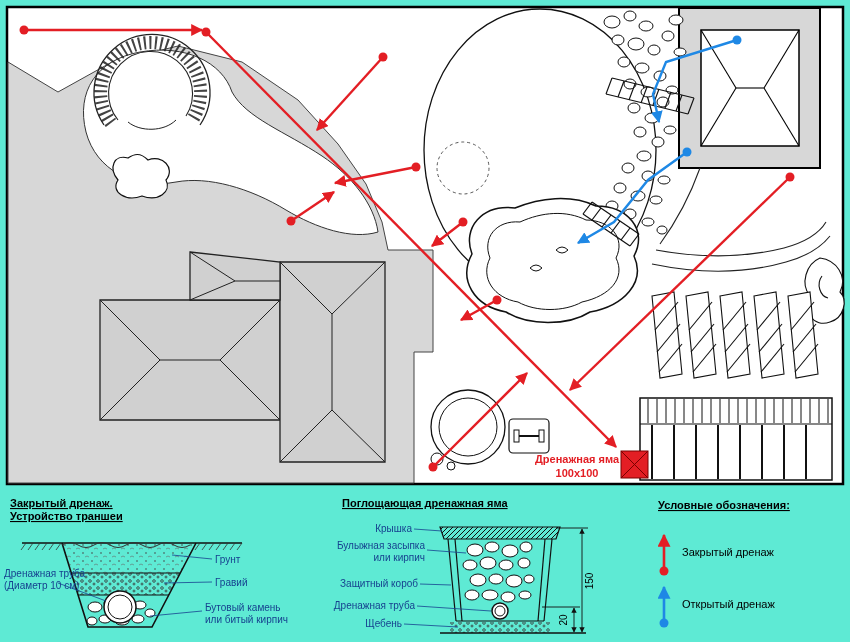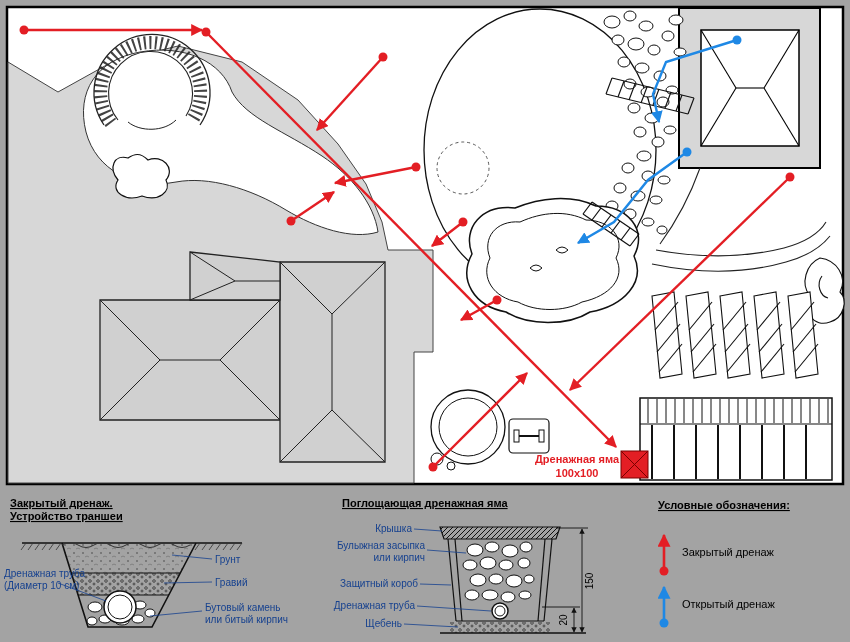--- a/index.html
+++ b/index.html
@@ -1,16 +1,16 @@
 <!DOCTYPE html>
 <html><head>
 <meta charset="utf-8">
 <style>
   body{margin:0;background:#ffffff}
-  .page{position:relative;width:850px;height:642px;background:#a3a3a3;font-family:"Liberation Sans",sans-serif;overflow:hidden}
+  .page{position:relative;width:850px;height:642px;background:#5eead4;font-family:"Liberation Sans",sans-serif;overflow:hidden}
   .plan-svg{position:absolute;top:0;left:0}
   .panel-svg{position:absolute;top:495px}
   #panel-trench{left:0}
   #panel-pit{left:330px}
   #panel-legend{left:650px}
   text{font-family:"Liberation Sans",sans-serif}
   .t-title{font-size:11px;font-weight:bold;fill:#000;text-decoration:underline}
   .t-navy{font-size:10px;fill:#16418f}
   .t-black{font-size:11px;fill:#000}
   .t-red{font-size:11px;font-weight:bold;fill:#e31e24}

